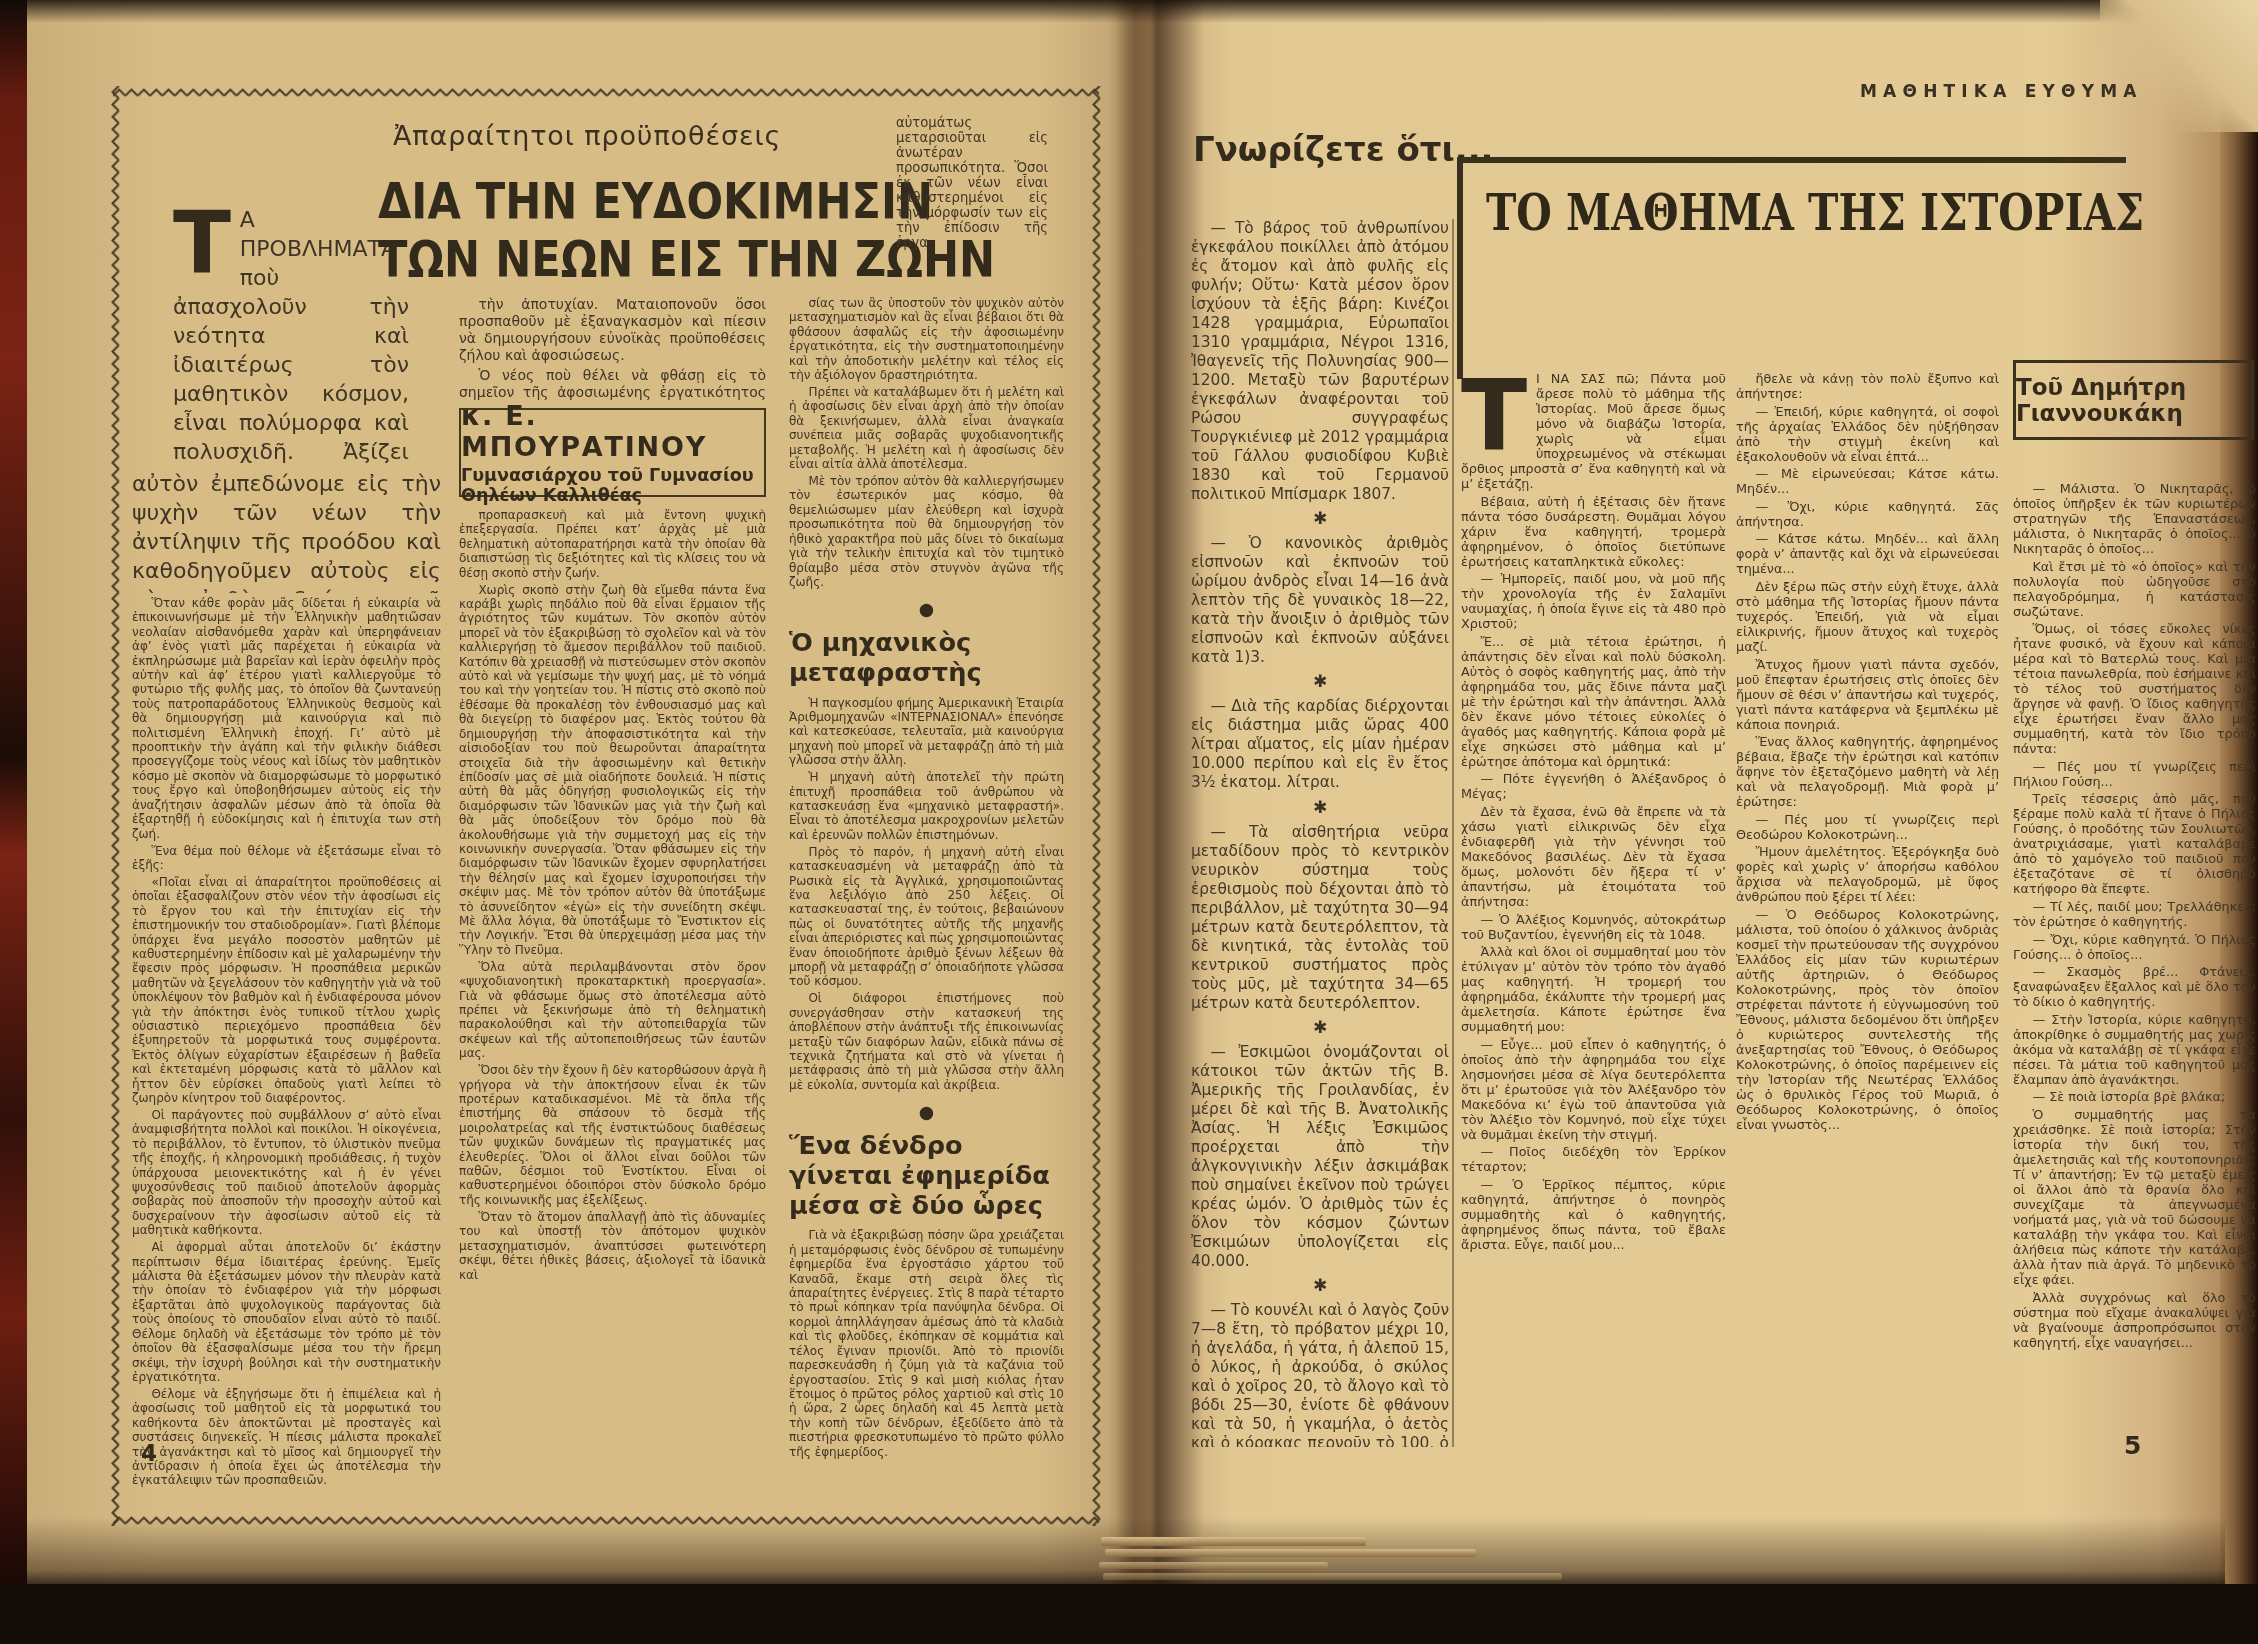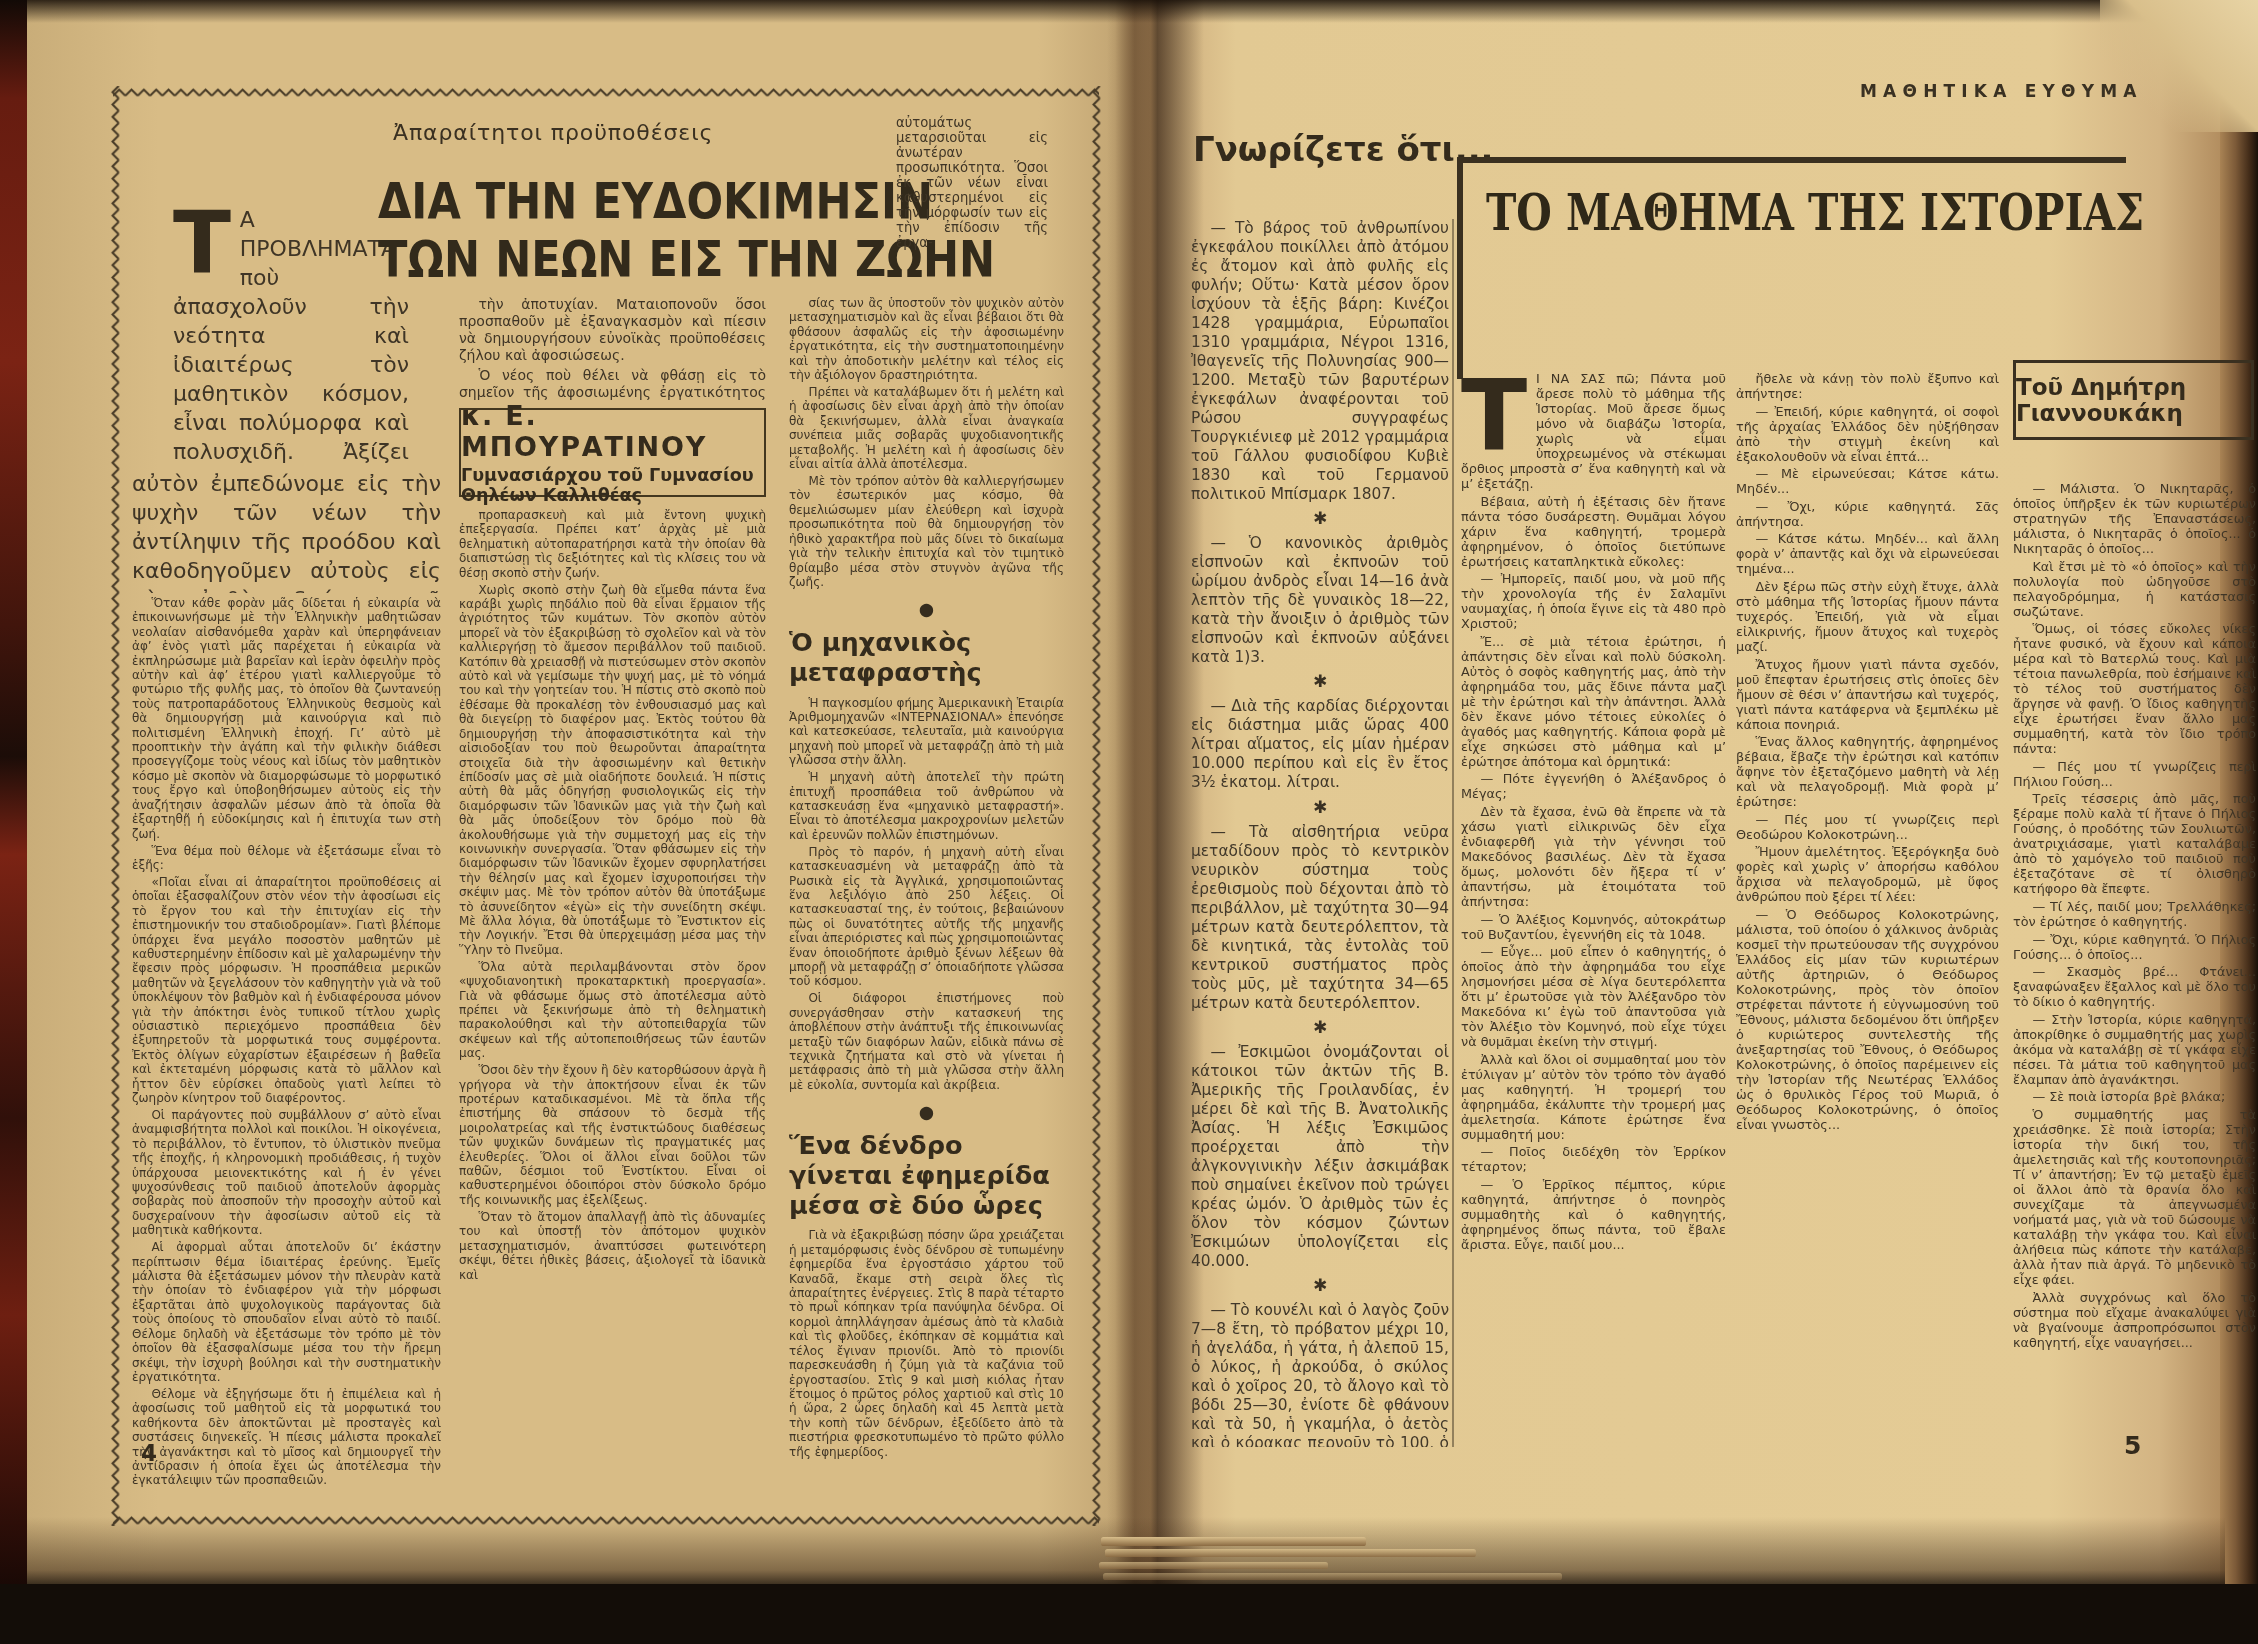--- a/index.html
+++ b/index.html
@@ -32,21 +32,21 @@
   .para{margin:0 0 2.6px 0;text-indent:19.4px;}
   .para.noindent{text-indent:0;}
   .sep{text-align:center;font-size:17px;line-height:1;margin:6.2px 0 7px;color:#3a3122;text-indent:0;}
   .bullet-sep{text-align:center;font-size:17.6px;margin:12.4px 0 10.6px;color:#352c1e;}
   .dropcap{float:left;font-weight:bold;color:#342b1c;}
 
   
   #lp-intro-narrow{left:173px;top:205px;width:236px;height:265px;font-size:22px;line-height:29px;}
   #lp-intro-narrow .dropcap{font-size:85px;line-height:65px;margin:5.3px 8.8px 0 0;}
   #lp-intro-wide{left:132px;top:469px;width:309px;height:124px;font-size:22px;line-height:29px;}
-  #lp-kicker{position:absolute;left:393px;top:120px;font-size:22px;color:#3a3021;letter-spacing:0.9px;text-align:center;}
+  #lp-kicker{position:absolute;left:393px;top:120px;font-size:27px;color:#3a3021;letter-spacing:0.9px;text-align:center;}
   #lp-title{position:absolute;left:378px;top:173px;width:670px;color:#322a1b;
     font-weight:bold;font-size:49px;line-height:58px;letter-spacing:0;white-space:nowrap;
     transform:scaleX(.88);transform-origin:left top;}
   #lp-col3-narrow{left:896px;top:115px;width:152px;height:176px;font-size:13.2px;line-height:15px;}
   #lp-col2-top{left:459px;top:296px;width:307px;height:106px;font-size:14px;line-height:17px;}
   #author-box{position:absolute;left:459px;top:408px;width:303px;height:85px;border:2.6px solid #43371f;
     display:flex;flex-direction:column;align-items:center;justify-content:center;color:#342b1c;}
   #author-box .l1{font-weight:bold;font-size:27px;letter-spacing:1.8px;}
   #author-box .l2{font-weight:bold;font-size:17.6px;margin-top:3.5px;}
   #lp-col1-main{left:132px;top:596px;width:309px;height:909px;font-size:12px;line-height:14.4px;}
@@ -218,22 +218,22 @@
     <p class="para noindent">
       <span class="dropcap">Τ</span><span>Ι ΝΑ ΣΑΣ πῶ; Πάντα μοῦ ἄρεσε πολὺ τὸ μάθημα τῆς Ἱστορίας. Μοῦ ἄρεσε ὅμως μόνο νὰ διαβάζω Ἱστορία, χωρὶς νὰ εἶμαι ὑποχρεωμένος νὰ στέκωμαι ὄρθιος μπροστὰ σ’ ἕνα καθηγητὴ καὶ νὰ μ’ ἐξετάζῃ.</span>
     </p>
     <div>
         <p class="para">Βέβαια, αὐτὴ ἡ ἐξέτασις δὲν ἤτανε πάντα τόσο δυσάρεστη. Θυμᾶμαι λόγου χάριν ἕνα καθηγητή, τρομερὰ ἀφηρημένον, ὁ ὁποῖος διετύπωνε ἐρωτήσεις καταπληκτικὰ εὔκολες:</p>
         <p class="para">— Ἠμπορεῖς, παιδί μου, νὰ μοῦ πῆς τὴν χρονολογία τῆς ἐν Σαλαμῖνι ναυμαχίας, ἡ ὁποία ἔγινε εἰς τὰ 480 πρὸ Χριστοῦ;</p>
         <p class="para">Ἔ... σὲ μιὰ τέτοια ἐρώτησι, ἡ ἀπάντησις δὲν εἶναι καὶ πολὺ δύσκολη. Αὐτὸς ὁ σοφὸς καθηγητής μας, ἀπὸ τὴν ἀφηρημάδα του, μᾶς ἔδινε πάντα μαζὶ μὲ τὴν ἐρώτησι καὶ τὴν ἀπάντησι. Ἀλλὰ δὲν ἔκανε μόνο τέτοιες εὐκολίες ὁ ἀγαθός μας καθηγητής. Κάποια φορὰ μὲ εἶχε σηκώσει στὸ μάθημα καὶ μ’ ἐρώτησε ἀπότομα καὶ ὁρμητικά:</p>
         <p class="para">— Πότε ἐγγενήθη ὁ Ἀλέξανδρος ὁ Μέγας;</p>
         <p class="para">Δὲν τὰ ἔχασα, ἐνῶ θὰ ἔπρεπε νὰ τὰ χάσω γιατὶ εἰλικρινῶς δὲν εἶχα ἐνδιαφερθῆ γιὰ τὴν γέννησι τοῦ Μακεδόνος βασιλέως. Δὲν τὰ ἔχασα ὅμως, μολονότι δὲν ἤξερα τί ν’ ἀπαντήσω, μὰ ἑτοιμότατα τοῦ ἀπήντησα:</p>
         <p class="para">— Ὁ Ἀλέξιος Κομνηνός, αὐτοκράτωρ τοῦ Βυζαντίου, ἐγεννήθη εἰς τὰ 1048.</p>
+        <p class="para">Ἀλλὰ καὶ ὅλοι οἱ συμμαθηταί μου τὸν ἐτύλιγαν μ’ αὐτὸν τὸν τρόπο τὸν ἀγαθό μας καθηγητή. Ἡ τρομερή του ἀφηρημάδα, ἐκάλυπτε τὴν τρομερή μας ἀμελετησία. Κάποτε ἐρώτησε ἕνα συμμαθητή μου:</p>
         <p class="para">— Εὖγε... μοῦ εἶπεν ὁ καθηγητής, ὁ ὁποῖος ἀπὸ τὴν ἀφηρημάδα του εἶχε λησμονήσει μέσα σὲ λίγα δευτερόλεπτα ὅτι μ’ ἐρωτοῦσε γιὰ τὸν Ἀλέξανδρο τὸν Μακεδόνα κι’ ἐγὼ τοῦ ἀπαντοῦσα γιὰ τὸν Ἀλέξιο τὸν Κομνηνό, ποὺ εἶχε τύχει νὰ θυμᾶμαι ἐκείνη τὴν στιγμή.</p>
-        <p class="para">Ἀλλὰ καὶ ὅλοι οἱ συμμαθηταί μου τὸν ἐτύλιγαν μ’ αὐτὸν τὸν τρόπο τὸν ἀγαθό μας καθηγητή. Ἡ τρομερή του ἀφηρημάδα, ἐκάλυπτε τὴν τρομερή μας ἀμελετησία. Κάποτε ἐρώτησε ἕνα συμμαθητή μου:</p>
         <p class="para">— Ποῖος διεδέχθη τὸν Ἑρρίκον τέταρτον;</p>
         <p class="para">— Ὁ Ἑρρῖκος πέμπτος, κύριε καθηγητά, ἀπήντησε ὁ πονηρὸς συμμαθητὴς καὶ ὁ καθηγητής, ἀφηρημένος ὅπως πάντα, τοῦ ἔβαλε ἄριστα. Εὖγε, παιδί μου...</p>
       </div>
   </div>
 
   <div class="col" id="rp-colC">
       <p class="para">ἤθελε νὰ κάνῃ τὸν πολὺ ἔξυπνο καὶ ἀπήντησε:</p>
       <p class="para">— Ἐπειδή, κύριε καθηγητά, οἱ σοφοὶ τῆς ἀρχαίας Ἑλλάδος δὲν ηὐξήθησαν ἀπὸ τὴν στιγμὴ ἐκείνη καὶ ἐξακολουθοῦν νὰ εἶναι ἑπτά...</p>
       <p class="para">— Μὲ εἰρωνεύεσαι; Κάτσε κάτω. Μηδέν...</p>
       <p class="para">— Ὄχι, κύριε καθηγητά. Σᾶς ἀπήντησα.</p>

